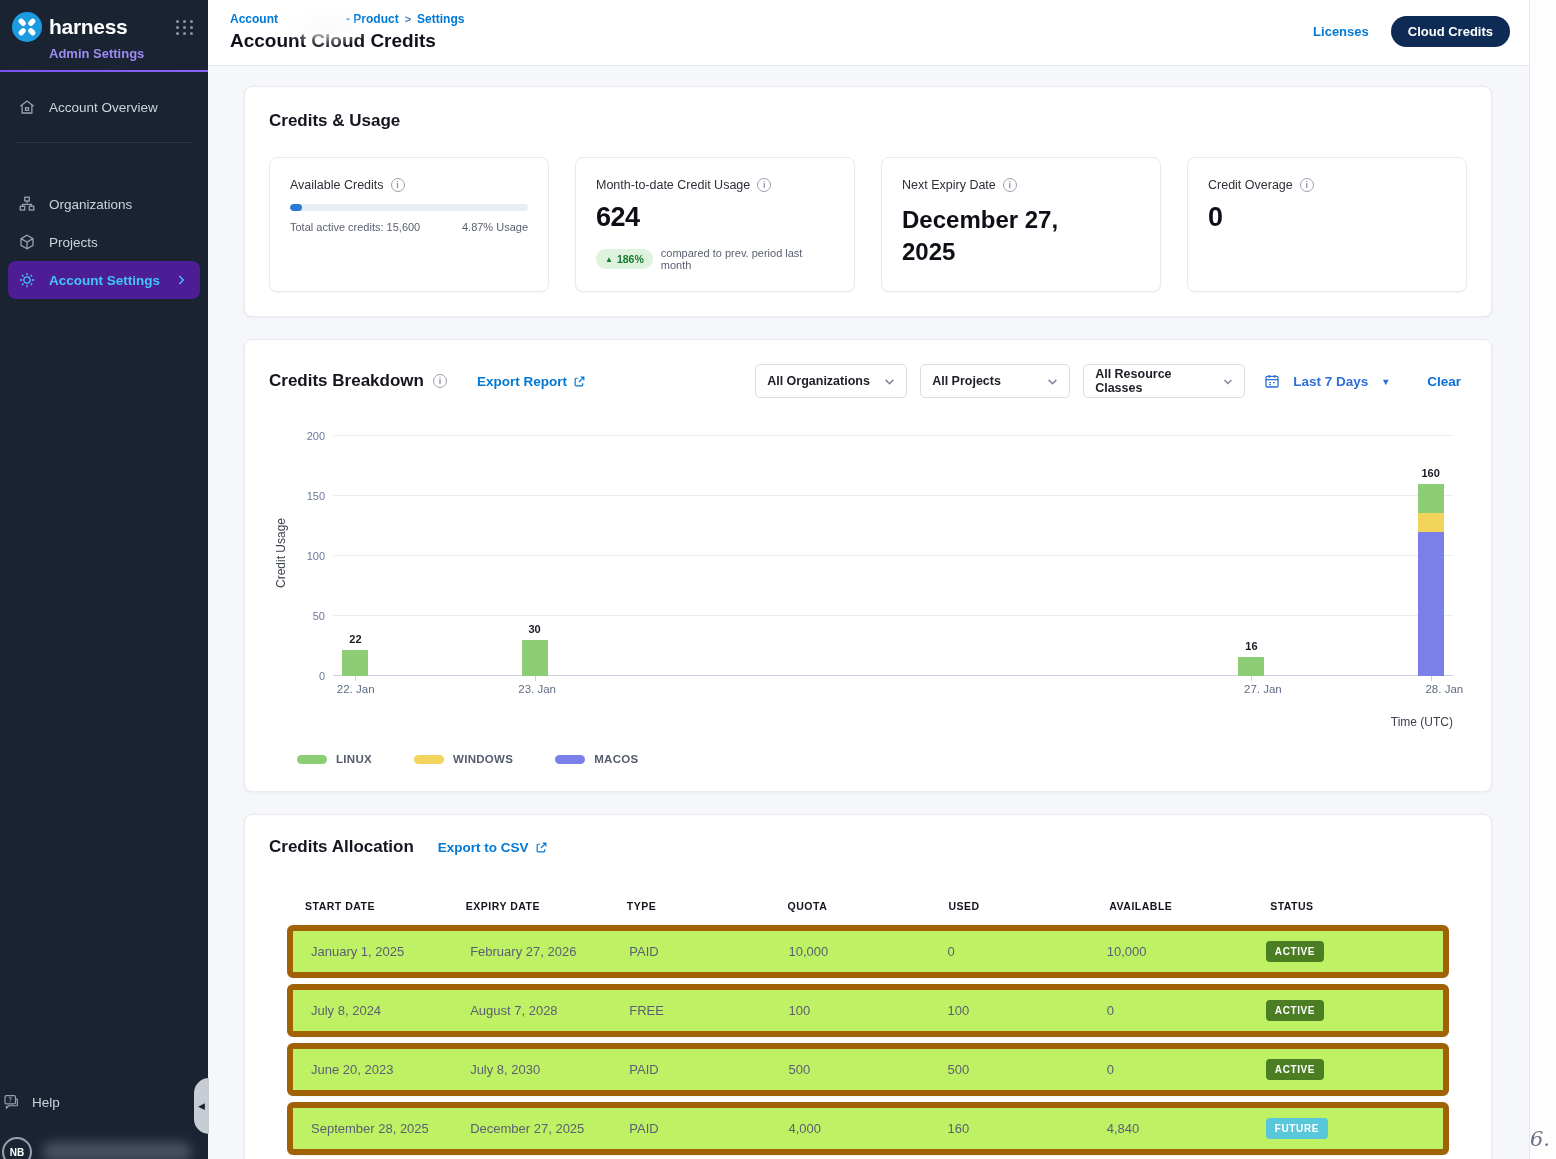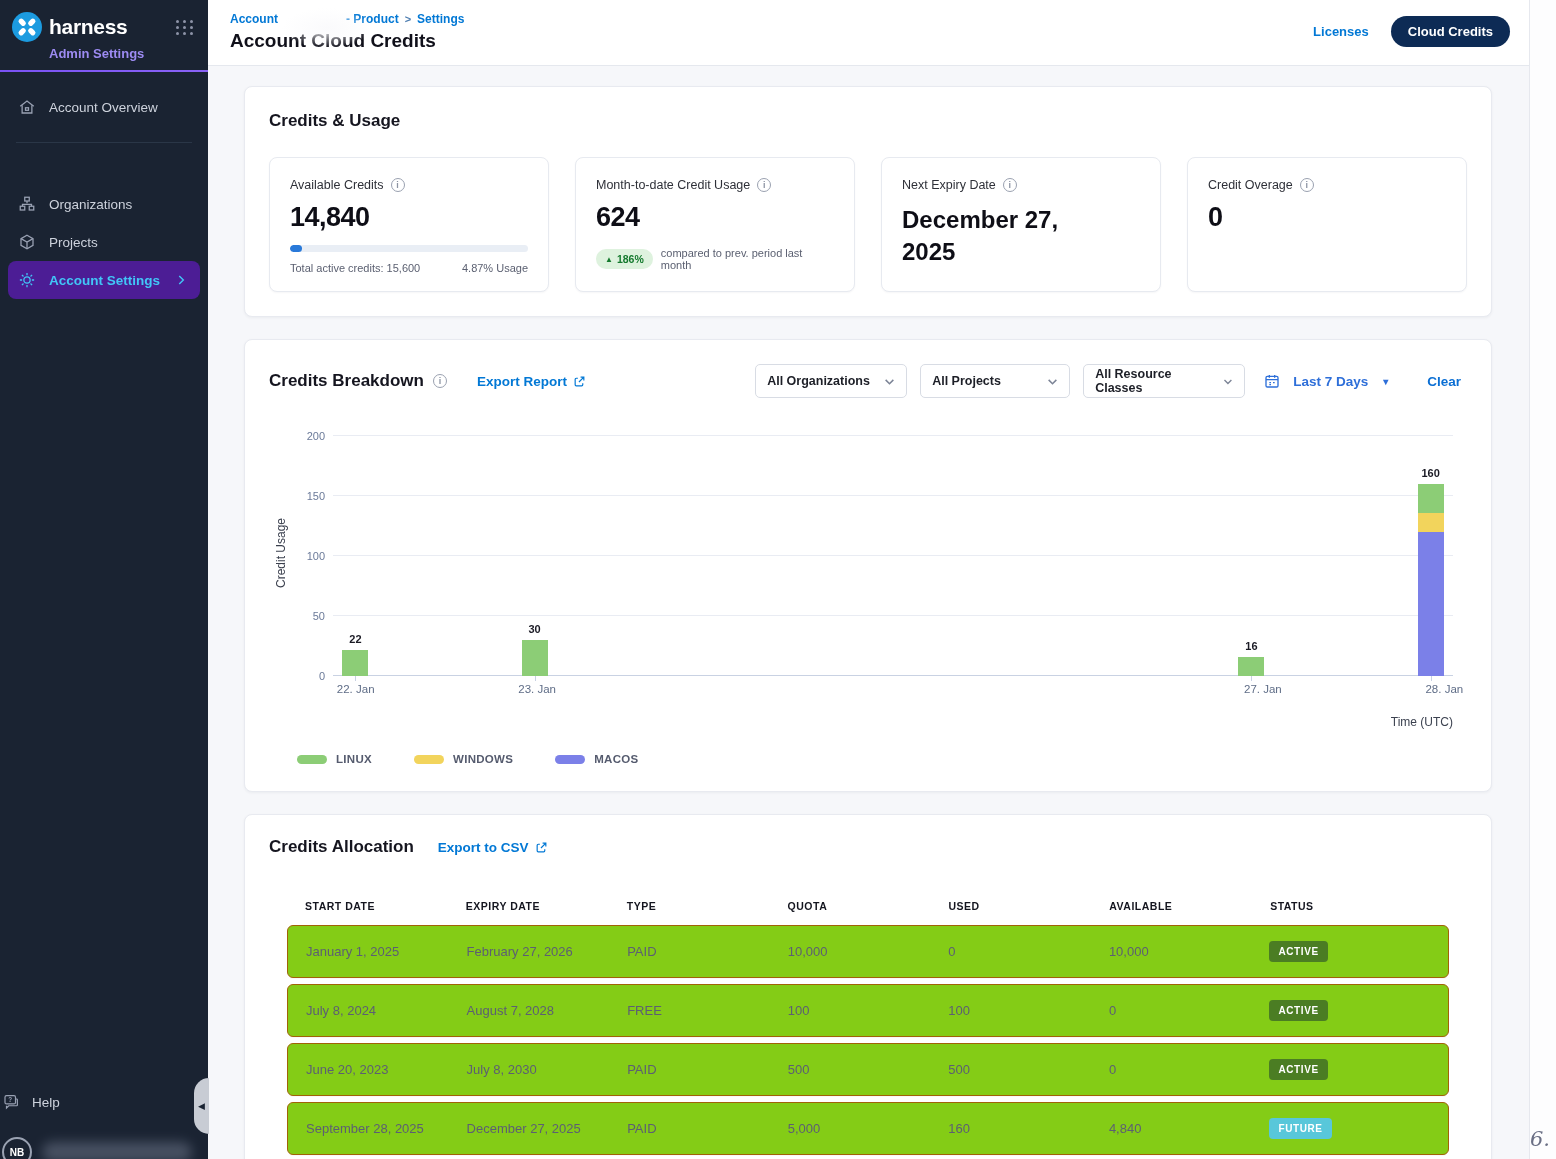--- a/index.html
+++ b/index.html
@@ -99,21 +99,21 @@
   .legend-item { display:flex; align-items:center; gap:9px; cursor:pointer; }
   .legend-pill { width:30px; height:9px; border-radius:5px; }
   .legend-name { font-size:11.5px; font-weight:bold; color:#555b6e; letter-spacing:.3px; }
 
   
   .p-alloc { padding:22px 24px 24px; height:420px; }
   .al-head { display:flex; align-items:center; }
   .table { margin:30px 18px 0; }
   .thead { display:flex; padding:0 18px; height:38px; align-items:center; }
   .th { flex:1; font-size:10.5px; font-weight:bold; letter-spacing:.5px; color:#14151f; }
-  .trow { display:flex; align-items:center; background:#84cc16; border:1px solid #a16207; border-radius:6px; padding:0 18px; height:53px; margin-bottom:6px; box-shadow:0 1px 1px rgba(20,30,60,.03); }
+  .trow { display:flex; align-items:center; background:#bef264; border:6px solid #a16207; border-radius:6px; padding:0 18px; height:53px; margin-bottom:6px; box-shadow:0 1px 1px rgba(20,30,60,.03); }
   .tcell { flex:1; font-size:13px; color:#5c5f73; }
   .badge { display:inline-block; color:#fff; font-size:10px; font-weight:bold; letter-spacing:.6px; border-radius:4px; padding:5px 9px; }
 
   
   .gutter { position:absolute; top:0; right:0; bottom:0; width:27px; background:#fdfdfe; border-left:1px solid #e6e8ee; z-index:4; }
   .artifact { position:absolute; right:6px; bottom:8px; z-index:7; font-family:"DejaVu Serif", serif; font-style:italic; font-size:21px; color:#6a6f85; }
 </style>
 </head>
 <body>
 
@@ -226,21 +226,20 @@
     <div class="content">
 
       <section class="panel p-usage">
         <div class="panel-title">Credits &amp; Usage</div>
         <div class="cards">
           <div class="card">
             <div class="card-label">
               <span>Available Credits</span>
               <span class="info">i</span>
             </div>
-            <div class="big-num">14,840</div>
             <div class="progress">
                 <div style="width: 4.87%; background: rgb(41, 121, 217);"></div>
               </div>
             <div class="card-foot">
               <span>Total active credits: 15,600</span>
               <span>4.87% Usage</span>
             </div>
           </div>
           <div class="card">
             <div class="card-label">
@@ -427,21 +426,21 @@
                 <div class="tcell">PAID</div>
                 <div class="tcell">500</div>
                 <div class="tcell">500</div>
                 <div class="tcell">0</div>
                 <div class="tcell"><span class="badge" style="background: rgb(75, 125, 35);">ACTIVE</span></div>
               </div>
               <div class="trow">
                 <div class="tcell">September 28, 2025</div>
                 <div class="tcell">December 27, 2025</div>
                 <div class="tcell">PAID</div>
-                <div class="tcell">5,000</div>
+                <div class="tcell">4,000</div>
                 <div class="tcell">160</div>
                 <div class="tcell">4,840</div>
                 <div class="tcell"><span class="badge" style="background: rgb(88, 199, 218);">FUTURE</span></div>
               </div>
             </div>
         </div>
       </section>
 
     </div>
 

